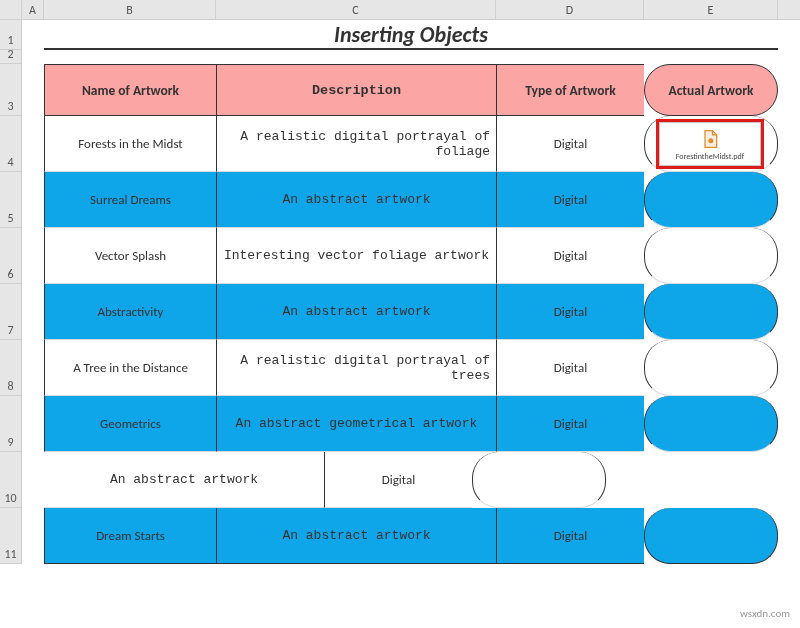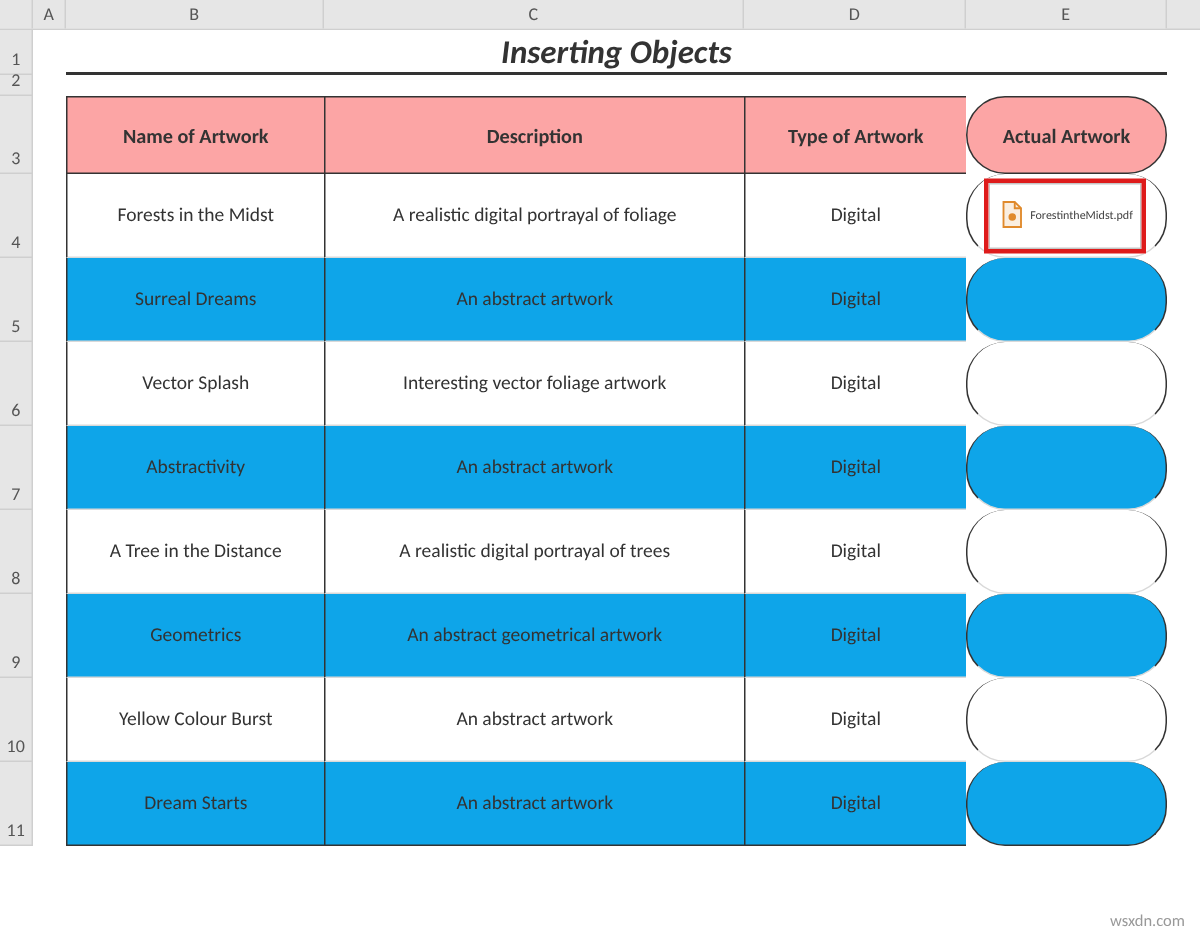--- a/index.html
+++ b/index.html
@@ -65,21 +65,21 @@
     border-bottom: 1px solid #d9d9d9;
     display: flex;
     align-items: center;
     justify-content: center;
     text-align: right;
     padding: 0 6px;
     font-size: 13px;
   }
   .cw-a { width: 22px; }
   .cw-b { width: 172px; }
-  .cw-c { width: 280px; }
+  .cw-c { width: 280px; font-family: Liberation Mono, monospace; }
   .cw-d { width: 148px; }
   .cw-e { width: 134px; }
   .r1 { height: 30px; }
   .r2 { height: 14px; }
   .r3 { height: 52px; }
   .rData { height: 56px; }
   .title-cell {
     font-size: 22px;
     font-weight: 700;
     font-style: italic;
@@ -100,21 +100,21 @@
     border-top: 1.5px solid #333;
   }
   .header-cell + .header-cell,
   .data-cell + .data-cell { border-left: 1px solid #333; }
   .alt { background: #0ea5e9; }
   .embedded-box {
     position: absolute;
     border: 3px solid #de1b1b;
     background: #ffffff;
     display: flex;
-    flex-direction: row;
+    flex-direction: column;
     align-items: center;
     justify-content: center;
     text-align: center;
     box-shadow: 0 0 0 1px #c5c5c5 inset;
   }
   .embedded-box .icon-wrap {
     width: 22px; height: 22px;
     display:flex; align-items:center; justify-content:center;
     margin-bottom: 2px;
   }
@@ -218,21 +218,20 @@
       <div class="cell cw-a spacer-cell"></div>
       <div class="cell data-cell alt cw-b table-border-left">Geometrics</div>
       <div class="cell data-cell alt cw-c">An abstract geometrical artwork</div>
       <div class="cell data-cell alt cw-d">Digital</div>
       <div class="cell data-cell alt cw-e table-border-right"></div>
     </div>
 
     <div class="row rData">
       <div class="rh rData">10</div>
       <div class="cell cw-a spacer-cell"></div>
-      <div class="cell data-cell cw-b table-border-left">Yellow Colour Burst</div>
       <div class="cell data-cell cw-c">An abstract artwork</div>
       <div class="cell data-cell cw-d">Digital</div>
       <div class="cell data-cell cw-e table-border-right"></div>
     </div>
 
     <div class="row rData">
       <div class="rh rData">11</div>
       <div class="cell cw-a spacer-cell"></div>
       <div class="cell data-cell alt cw-b table-border-left table-border-bottom">Dream Starts</div>
       <div class="cell data-cell alt cw-c table-border-bottom">An abstract artwork</div>

